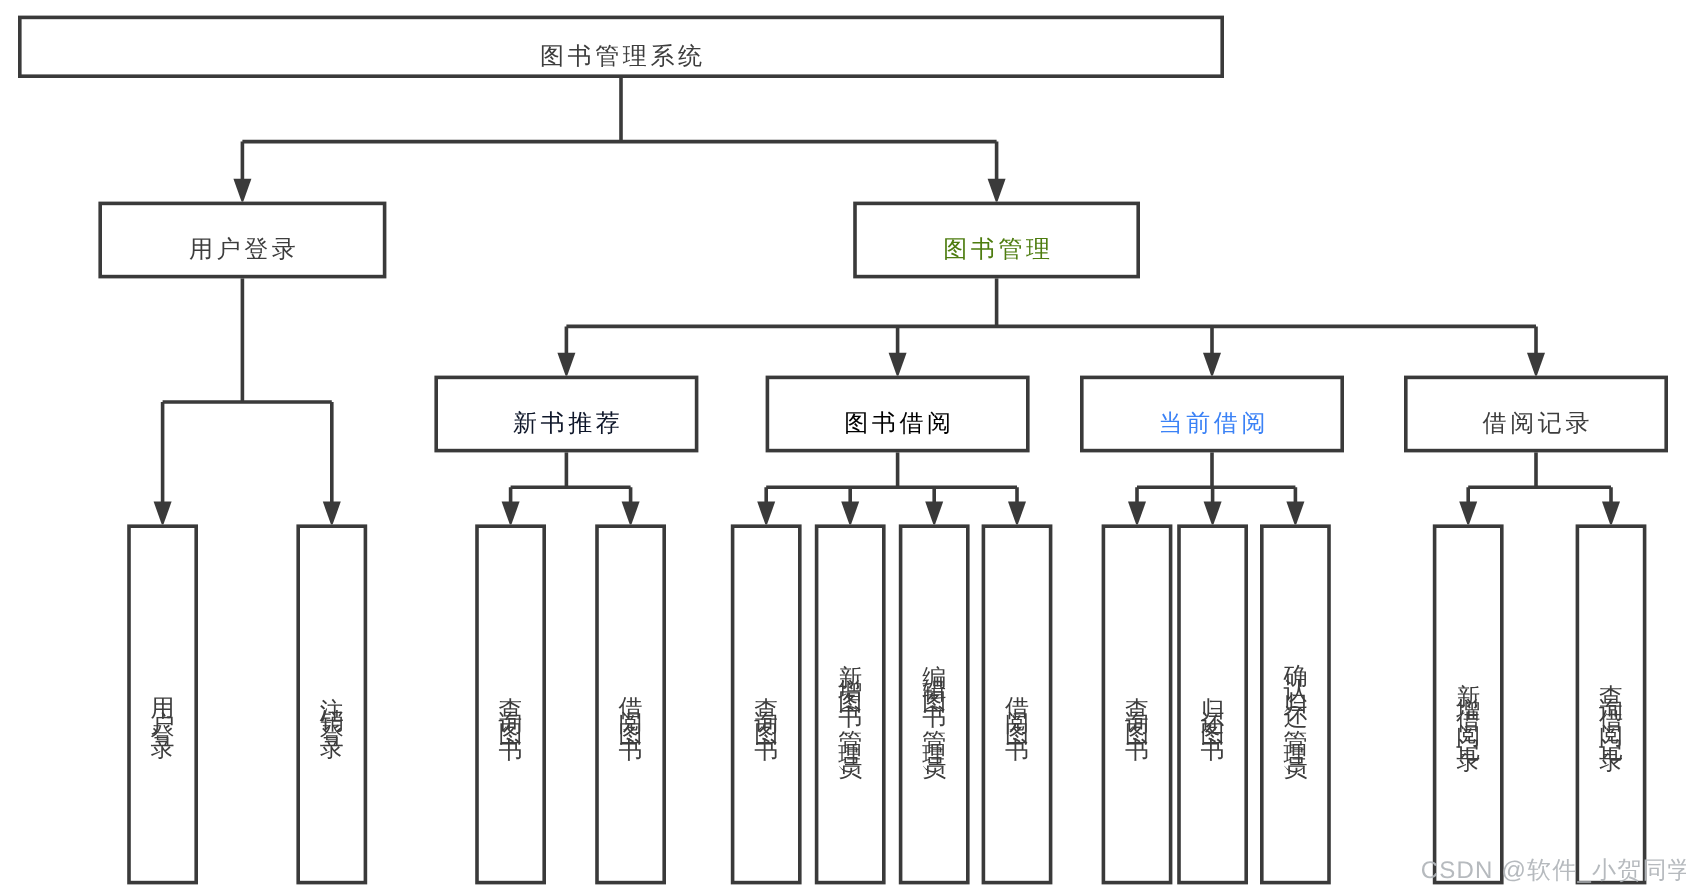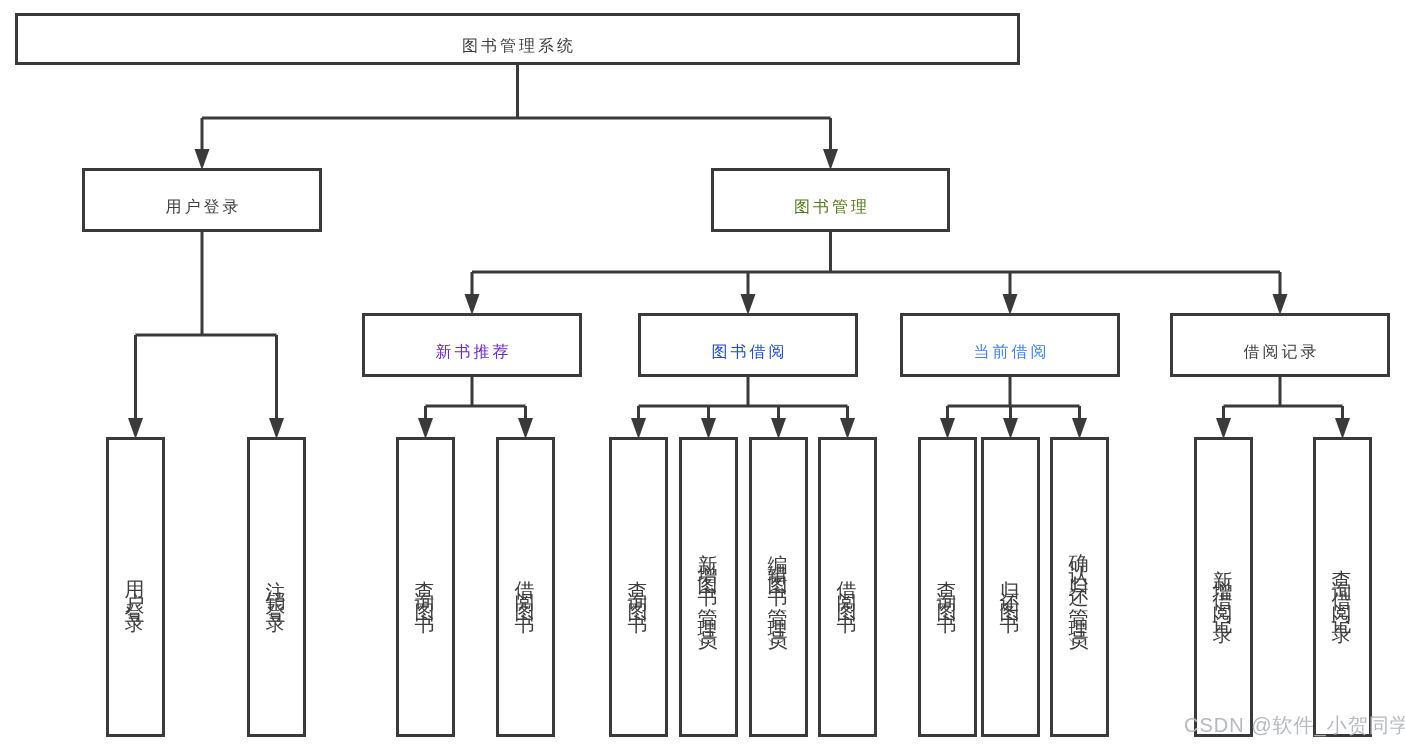--- a/index.html
+++ b/index.html
@@ -15,21 +15,21 @@
     position:absolute;
     box-sizing:border-box;
     background:#ffffff;
     border:3px solid #3a3a3a;
     display:flex;
     align-items:center;
     justify-content:center;
     color:#3d3d3d;
   }
   .box.h span{
-    font-size:16px;
+    font-size:20px;
     letter-spacing:3px;
     text-indent:3px;
     white-space:nowrap;
     margin-top:15px;
   }
   .box.v span{
     writing-mode:vertical-rl;
     text-orientation:mixed;
     font-size:20px;
     letter-spacing:11px;
@@ -95,24 +95,24 @@
   <div id="nodes">
       <div class="box h" style="left: 15px; top: 13px; width: 1005px; height: 52px; border-color: rgb(58, 58, 58); color: rgb(61, 61, 61);">
         <span>图书管理系统</span>
       </div>
       <div class="box h" style="left: 82px; top: 168px; width: 240px; height: 64px; border-color: rgb(58, 58, 58); color: rgb(61, 61, 61);">
         <span>用户登录</span>
       </div>
       <div class="box h" style="left: 711px; top: 168px; width: 239px; height: 64px; border-color: rgb(58, 58, 58); color: #4d7c0f;">
         <span>图书管理</span>
       </div>
-      <div class="box h" style="left: 362px; top: 313px; width: 220px; height: 64px; border-color: rgb(58, 58, 58); color: #6d28d9;">
+      <div class="box h" style="left: 362px; top: 313px; width: 220px; height: 64px; border-color: rgb(58, 58, 58); color: #0f172a;">
         <span>新书推荐</span>
       </div>
-      <div class="box h" style="left: 638px; top: 313px; width: 220px; height: 64px; border-color: rgb(58, 58, 58); color: #1d4ed8;">
+      <div class="box h" style="left: 638px; top: 313px; width: 220px; height: 64px; border-color: rgb(58, 58, 58); color: #000000;">
         <span>图书借阅</span>
       </div>
       <div class="box h" style="left: 900px; top: 313px; width: 220px; height: 64px; border-color: rgb(58, 58, 58); color: #3b82f6;">
         <span>当前借阅</span>
       </div>
       <div class="box h" style="left: 1170px; top: 313px; width: 220px; height: 64px; border-color: rgb(58, 58, 58); color: rgb(61, 61, 61);">
         <span>借阅记录</span>
       </div>
       <div class="box v" style="left: 106px; top: 437px; width: 59px; height: 300px; border-color: rgb(58, 58, 58); color: rgb(61, 61, 61);">
         <span>用户登录</span>

